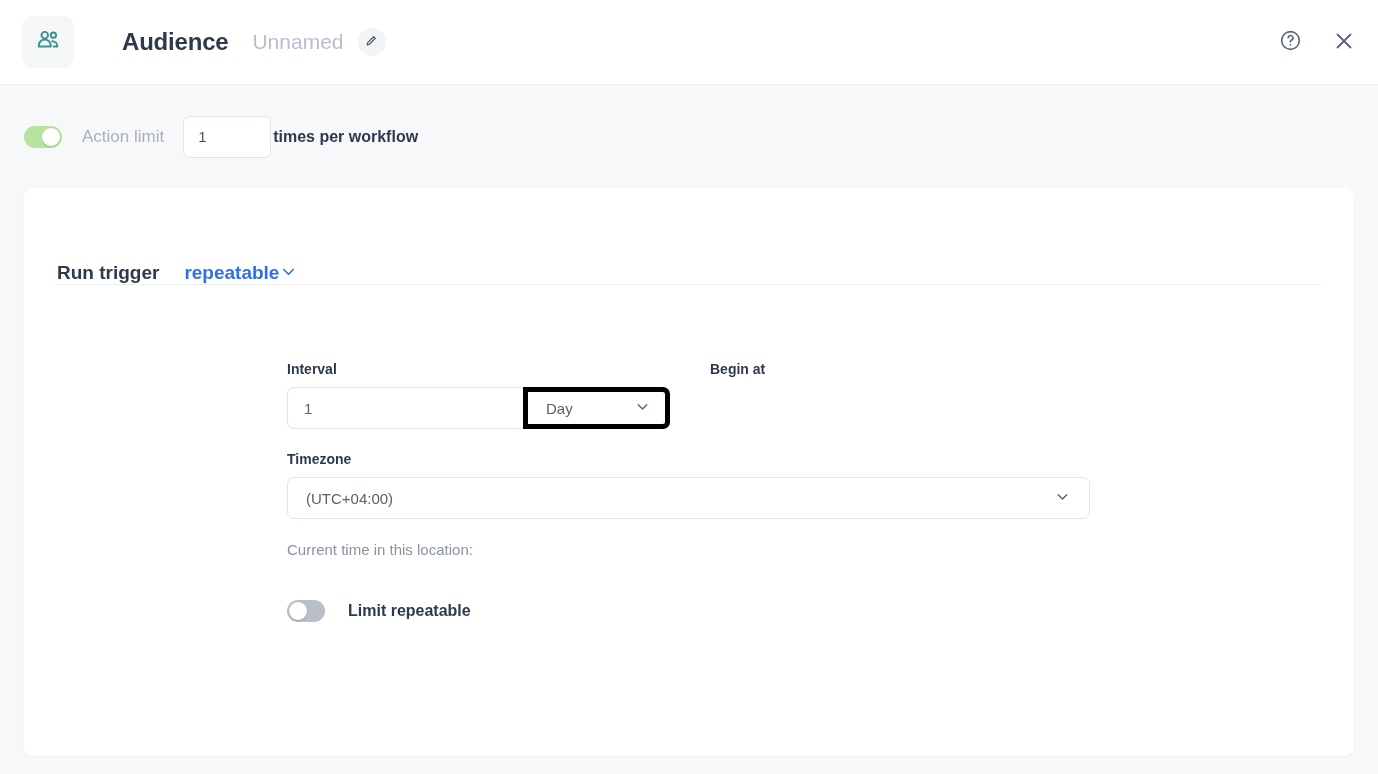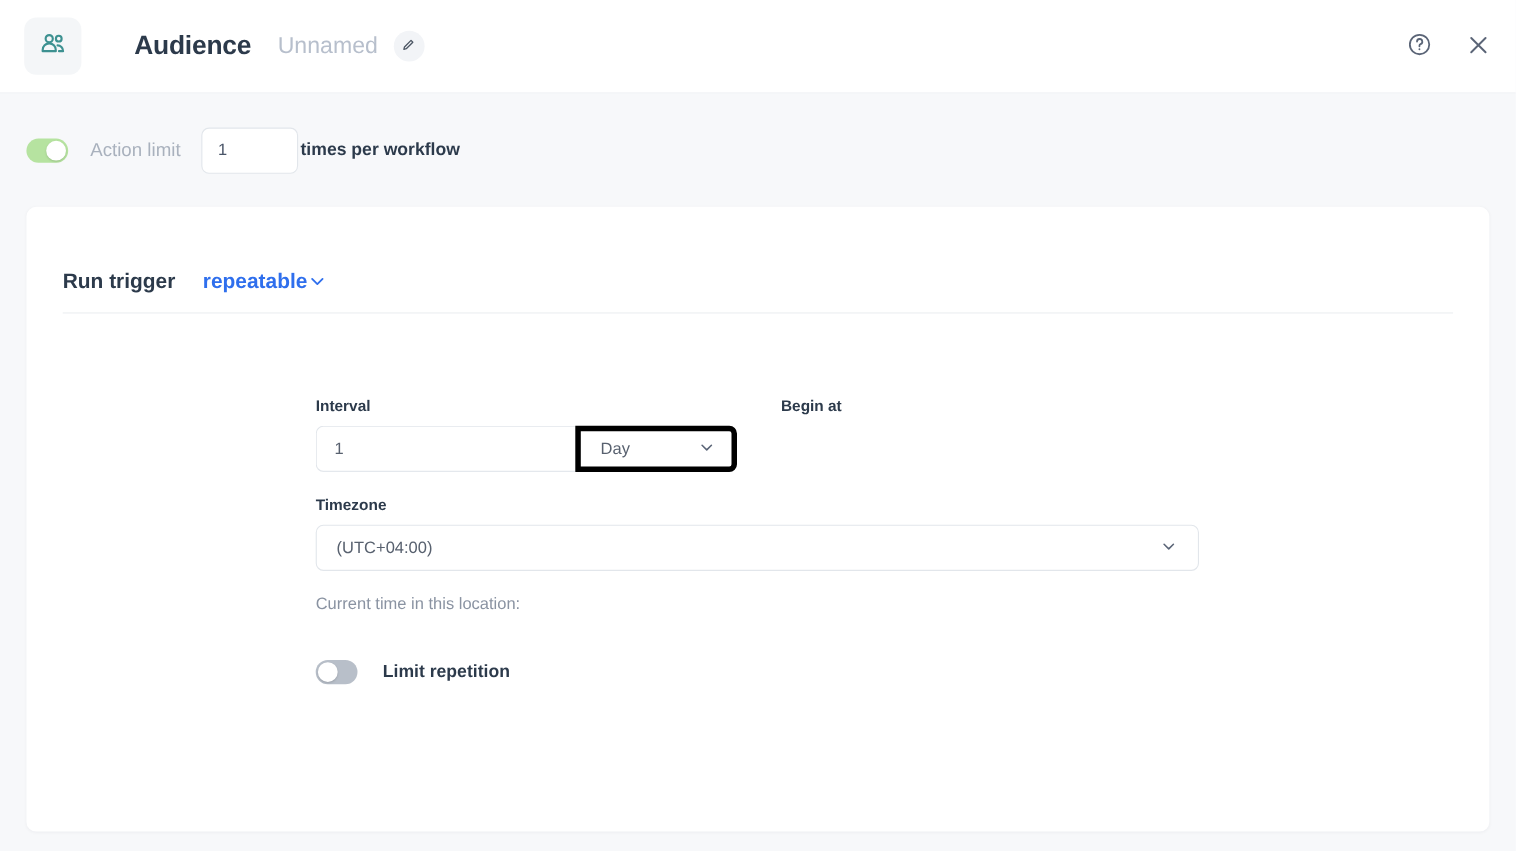--- a/index.html
+++ b/index.html
@@ -153,21 +153,21 @@
     margin: 0 24px;
     background: #ffffff;
     border-radius: 9px;
     height: 568px;
     padding: 0 33px;
     box-shadow: 0 1px 3px rgba(16,24,40,.04);
   }
 
   .run-trigger-row {
     display: flex;
-    align-items: center;
+    align-items: flex-end;
     padding-top: 42px;
     padding-bottom: 0;
     height: 96px;
   }
 
   .run-trigger-label {
     font-size: 19px;
     font-weight: bold;
     color: #2c3a4b;
   }
@@ -403,17 +403,17 @@
           </svg>
         </span>
       </div>
       <div class="current-time">Current time in this location:</div>
     </div>
 
     <div class="limit-rep-row">
       <button class="toggle off">
         <span class="knob"></span>
       </button>
-      <span class="limit-rep-label">Limit repetition</span>
+      <span class="limit-rep-label">Limit repeatable</span>
     </div>
 
   </div>
 </div>
 
 </body></html>

